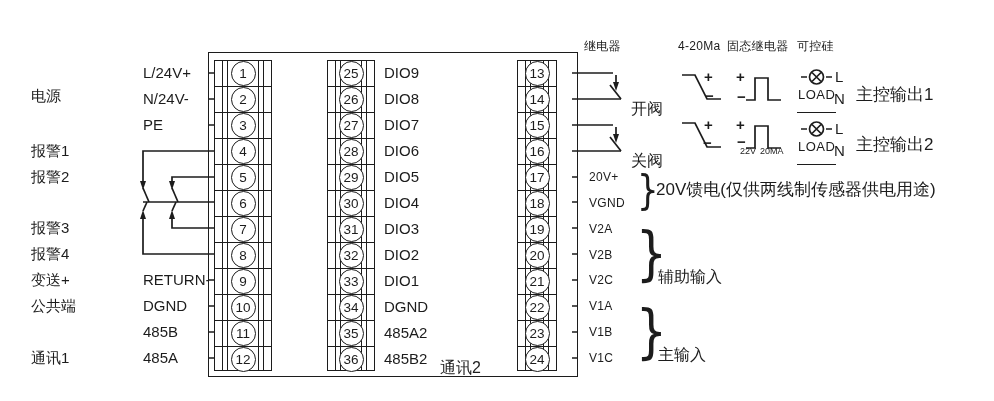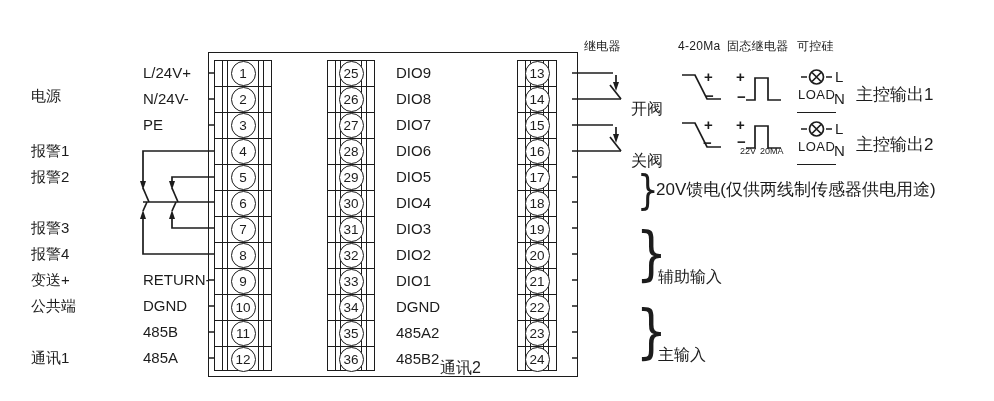--- a/index.html
+++ b/index.html
@@ -18,21 +18,21 @@
          background-image:linear-gradient(#1c1c1c,#1c1c1c),linear-gradient(#1c1c1c,#1c1c1c),
                           linear-gradient(#1c1c1c,#1c1c1c),linear-gradient(#1c1c1c,#1c1c1c);
          background-repeat:no-repeat;
          background-size:1.4px 100%,1.4px 100%,1.4px 100%,1.4px 100%;
          background-position:7px 0,12px 0,calc(100% - 12px) 0,calc(100% - 7px) 0;}
   .strip .cell{flex:1;display:flex;align-items:center;justify-content:center;
                border-top:1.4px solid #1c1c1c;}
   .strip .cell:first-child{border-top:none;}
   .circ{width:23px;height:23px;border:1.5px solid #1c1c1c;border-radius:50%;background:#fff;
         display:flex;align-items:center;justify-content:center;font-size:13.5px;}
-  .labelcol{position:absolute;display:flex;flex-direction:column;margin-left:12px;}
+  .labelcol{position:absolute;display:flex;flex-direction:column;}
   .labelcol .row{flex:1;display:flex;align-items:center;}
   .brace{position:absolute;font-family:"DejaVu Sans",sans-serif;transform:scaleX(.85);}
   .mark{position:absolute;font-weight:bold;font-size:15px;line-height:15px;}
   .loadlbl{font-size:13px;border-bottom:1.6px solid #1c1c1c;padding:0 1px 10px 1px;letter-spacing:.5px;}
   svg{position:absolute;left:0;top:0;pointer-events:none;}
 </style>
 </head>
 <body>
 
 <div class="stage">
@@ -183,20 +183,30 @@
       <div class="row">DIO3</div>
       <div class="row">DIO2</div>
       <div class="row">DIO1</div>
       <div class="row">DGND</div>
       <div class="row">485A2</div>
       <div class="row">485B2</div>
     </div>
 
   <div class="abs t16" style="left:440px;top:337px">通讯2</div>
 
+  <div class="labelcol t14" style="left:589px;top:164px;height:207px;width:52px">
+      <div class="row">20V+</div>
+      <div class="row">VGND</div>
+      <div class="row">V2A</div>
+      <div class="row">V2B</div>
+      <div class="row">V2C</div>
+      <div class="row">V1A</div>
+      <div class="row">V1B</div>
+      <div class="row">V1C</div>
+    </div>
 
   <div class="abs t14" style="left:584px;top:40px">继电器</div>
   <div class="abs t14" style="left:678px;top:40px">4-20Ma</div>
   <div class="abs t14" style="left:727px;top:40px">固态继电器</div>
   <div class="abs t14" style="left:797px;top:40px">可控硅</div>
 
   <div class="abs t16" style="left:631px;top:78px">开阀</div>
   <div class="abs t16" style="left:631px;top:130px">关阀</div>
 
   <div class="mark" style="left:704px;top:69px">+</div>

